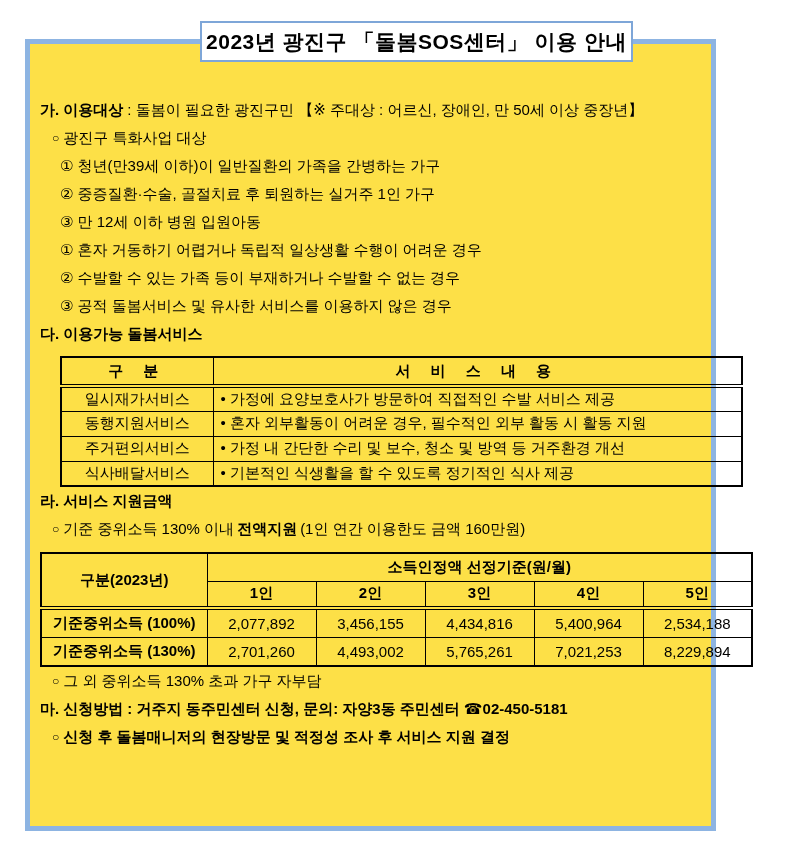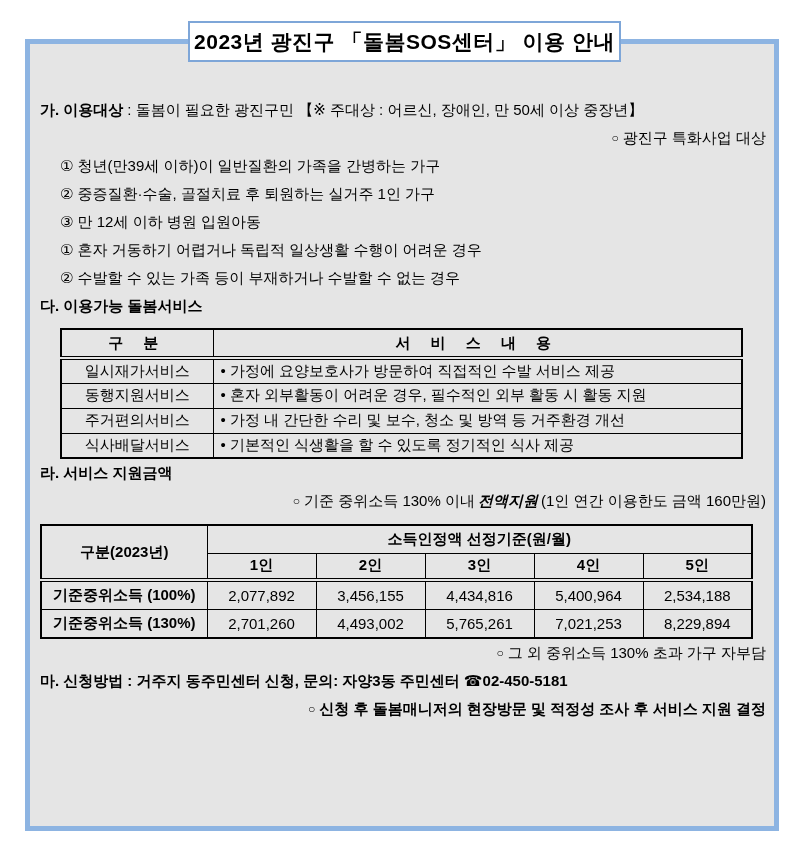--- a/index.html
+++ b/index.html
@@ -7,38 +7,38 @@
     --title-blue:#7EA6D8;
     --red:#FF0000;
   }
   *{box-sizing:border-box;}
   html,body{margin:0;padding:0;}
   body{
     width:801px;height:855px;position:relative;background:#fff;color:#000;
     font-family:"Liberation Sans","DejaVu Sans",sans-serif;
   }
   .outer{
-    position:absolute;left:25px;top:39px;width:754px;height:792px;
-    border:5px solid var(--blue);background:#e5e5e5;
+    position:absolute;left:25px;top:39px;width:691px;height:792px;
+    border:5px solid var(--blue);background:#fde047;
   }
   .title-box{
-    position:absolute;left:188px;top:21px;width:433px;height:41px;z-index:2;
+    position:absolute;left:200px;top:21px;width:433px;height:41px;z-index:2;
     border:2px solid var(--title-blue);background:#fff;
     display:flex;align-items:center;justify-content:center;
     font-size:21px;font-weight:bold;letter-spacing:0.5px;white-space:nowrap;
   }
   .content{padding:52px 8px 0 10px;}
   p.line{margin:0;font-size:15px;line-height:28px;white-space:nowrap;}
   .bold{font-weight:bold;}
   .red{color:var(--red);}
   .rest{margin-left:4px;}
-  .indent1{padding-left:12px;text-align:right;}
+  .indent1{padding-left:12px;}
   .indent2{padding-left:20px;}
   .marker{font-size:12px;margin-right:4px;vertical-align:1px;}
-  .bsp{margin:12px 3px;font-style:italic;}
+  .bsp{margin:12px 3px;}
 
   
   table.svc{
     border-collapse:collapse;table-layout:fixed;
     width:683px;margin:8px 0 0 20px;border:2px solid #000;padding-left:25px;
   }
   .svc th,.svc td{border:1px solid #000;font-size:15px;overflow:hidden;}
   .svc thead th{
     height:29px;font-weight:bold;text-align:center;
     border-bottom:4px double #000;letter-spacing:8px;
@@ -78,20 +78,21 @@
   <div class="content">
 
     <p class="line"><span class="bold">가. 이용대상</span><span class="rest">: 돌봄이 필요한 광진구민 【※ 주대상 : 어르신, 장애인, 만 50세 이상 중장년】</span></p>
     <p class="line indent1"><span class="marker">○</span><span>광진구 특화사업 대상</span></p>
     <p class="line indent2">① 청년(만39세 이하)이 일반질환의 가족을 간병하는 가구</p>
     <p class="line indent2">② 중증질환·수술, 골절치료 후 퇴원하는 실거주 1인 가구</p>
     <p class="line indent2">③ 만 12세 이하 병원 입원아동</p>
 
     <p class="line indent2">① 혼자 거동하기 어렵거나 독립적 일상생활 수행이 어려운 경우</p>
     <p class="line indent2">② 수발할 수 있는 가족 등이 부재하거나 수발할 수 없는 경우</p>
+    <p class="line indent2">③ 공적 돌봄서비스 및 유사한 서비스를 이용하지 않은 경우</p>
 
     <p class="line bold">다. 이용가능 돌봄서비스</p>
 
     <table class="svc">
       <colgroup>
           <col style="width:152px">
           <col>
         </colgroup>
       <thead>
         <tr>

